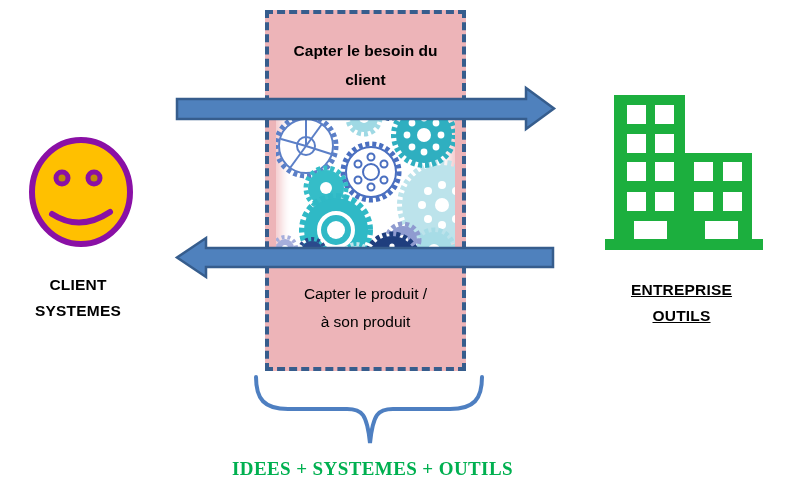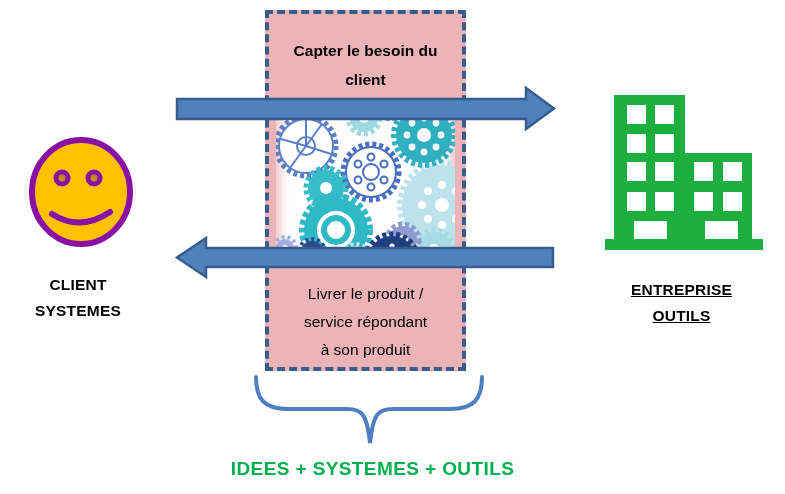--- a/index.html
+++ b/index.html
@@ -29,21 +29,21 @@
   .smiley { position:absolute; left:24px; top:134px; z-index:2; }
   .building { position:absolute; left:600px; top:90px; z-index:2; }
   
   .actor-label { position:absolute; text-align:center; font-weight:bold;
     font-size:15.5px; line-height:26px; color:#000; letter-spacing:0.2px; }
   .actor-label.left { left:12px; top:272px; width:132px; }
   .actor-label.right { left:613px; top:277px; width:137px;text-decoration:underline; }
   
   .caption {
     position:absolute; left:180px; top:458px; width:385px; text-align:center;
-    font-family:Liberation Sans, sans-serif; font-weight:bold; font-size:19px;
+    font-family:Liberation Serif, serif; font-weight:bold; font-size:19px;
     letter-spacing:0.4px; color:#00B050;
   }
 </style>
 </head>
 <body>
 
 <div class="stage">
 
   <div class="process-box">
     <div class="box-text top">
@@ -170,22 +170,21 @@
 
         <g>
           <circle cx="80" cy="156" r="12" fill="#BFE6EC"></circle>
           <circle cx="80" cy="156" r="14" fill="none" stroke="#BFE6EC" stroke-width="4" stroke-dasharray="3 3"></circle>
           <circle cx="80" cy="156" r="4" fill="#fff"></circle>
         </g>
       </svg>
     </div>
 
     <div class="box-text bottom">
-      <div>Livrer le produit /</div>
-      <div>service répondant</div>
+      <div>Capter le produit /</div>
       <div>à son produit</div>
     </div>
   </div>
 
   <svg class="smiley" width="114" height="118" viewBox="0 0 114 118">
     <ellipse cx="57" cy="58" rx="49" ry="52" fill="#FFC000" stroke="#8A10A5" stroke-width="6"></ellipse>
     <circle cx="38" cy="44" r="6" fill="#C18E06" stroke="#8A10A5" stroke-width="5"></circle>
     <circle cx="70" cy="44" r="6" fill="#C18E06" stroke="#8A10A5" stroke-width="5"></circle>
     <path d="M28,80 Q56,98 86,78" fill="none" stroke="#8A10A5" stroke-width="6" stroke-linecap="round"></path>
   </svg>

